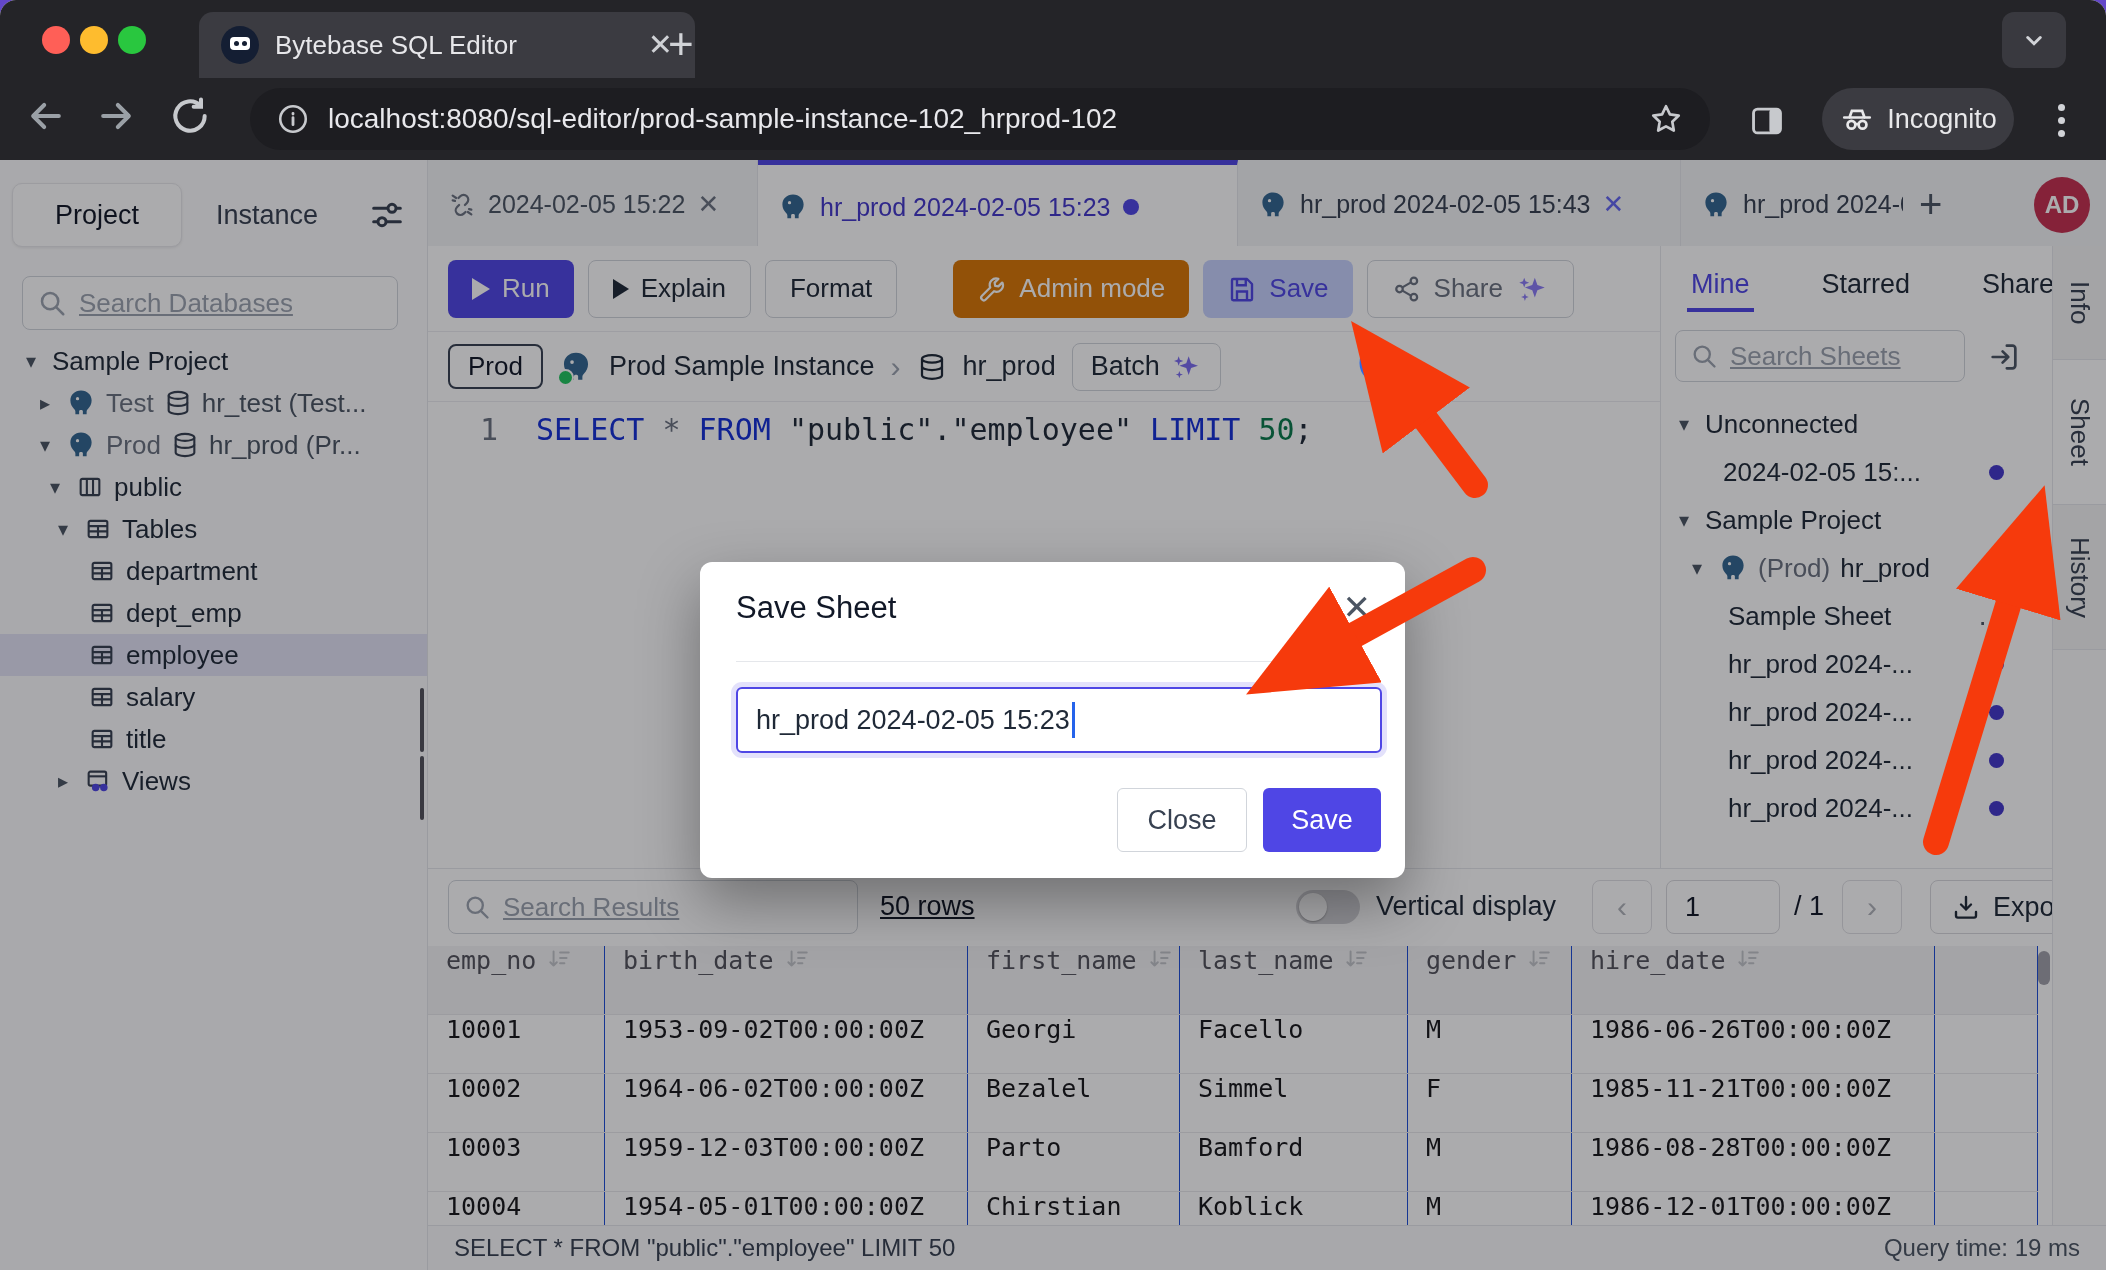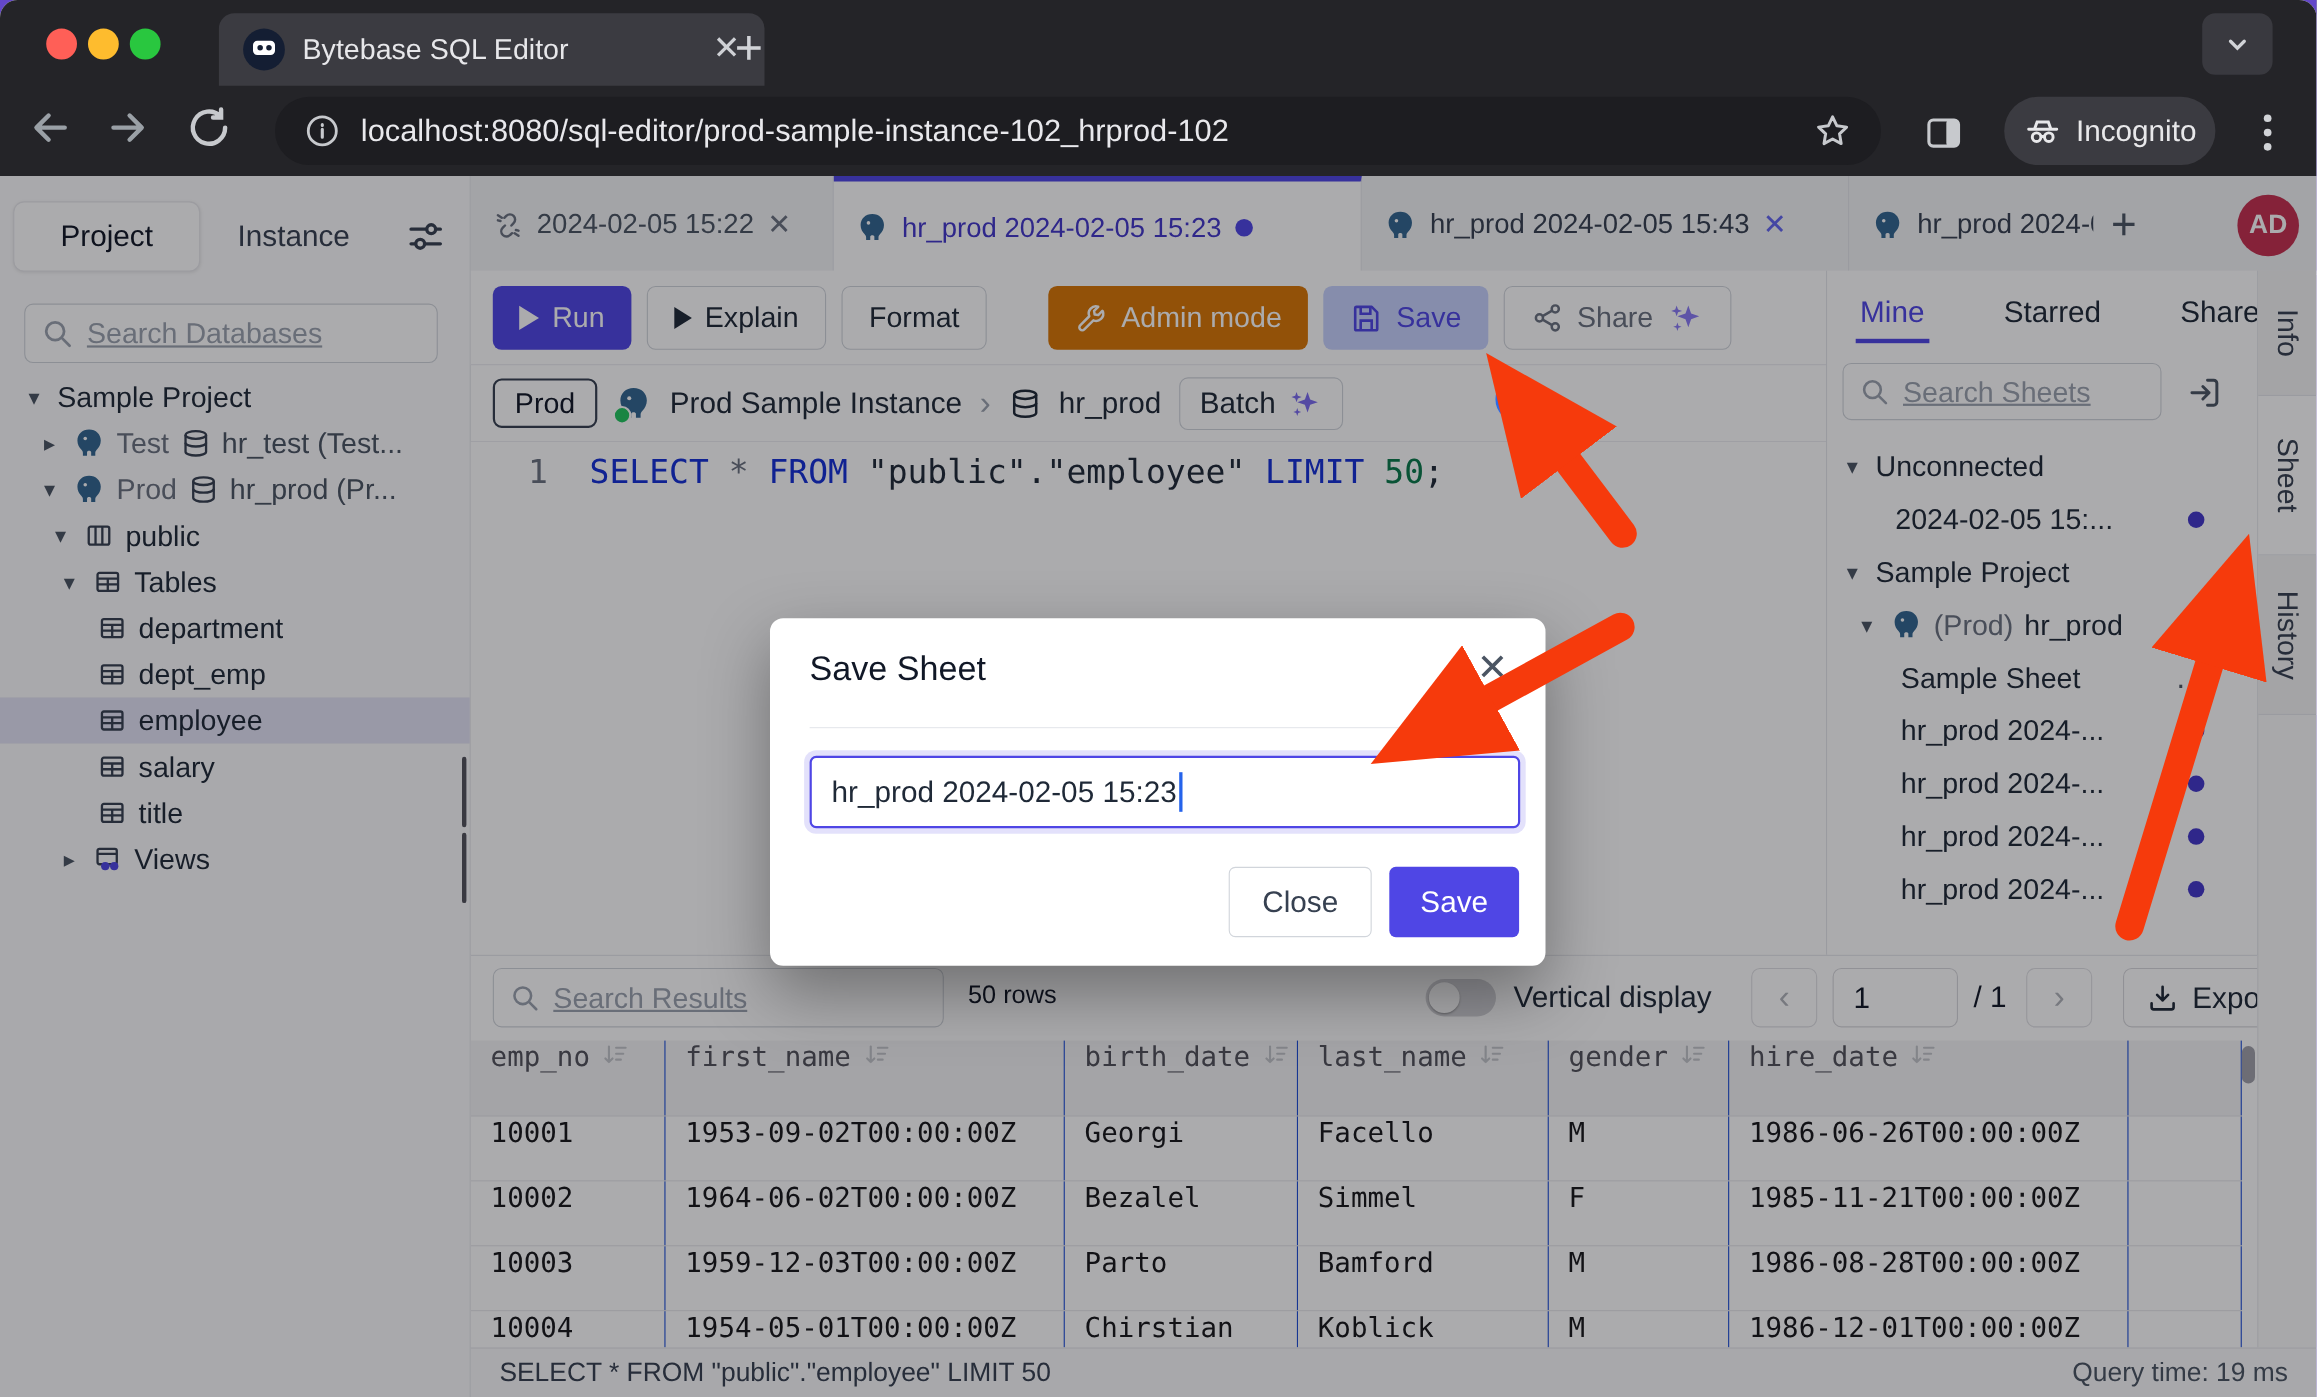--- a/index.html
+++ b/index.html
@@ -115,21 +115,21 @@
   .vtab{writing-mode:vertical-rl;display:flex;align-items:center;justify-content:center;font-size:26px;color:#374151;
         border-bottom:1px solid #e5e7eb;box-sizing:border-box;width:100%;}
   .vt-info{height:114px;background:#f4f4f5;}
   .vt-sheet{height:145px;background:#fff;}
   .vt-hist{height:145px;background:#f4f4f5;}
 
   
   .results{position:absolute;left:428px;top:708px;width:1624px;height:357px;background:#fff;border-top:1px solid #e5e7eb;box-sizing:border-box;overflow:hidden;}
   .res-bar{position:absolute;top:0;left:0;right:0;height:77px;display:flex;align-items:center;}
   .res-search{position:absolute;left:20px;top:11px;width:410px;height:54px;}
-  .rowcount{position:absolute;left:452px;font-size:23px;color:#111827;top:22px;}
+  .rowcount{position:absolute;left:452px;font-size:27px;color:#111827;top:22px;text-decoration:underline;}
   .tgl{position:absolute;left:868px;top:21px;width:64px;height:34px;border-radius:17px;background:#d4d4d8;}
   .tgl i{position:absolute;left:3px;top:3px;width:28px;height:28px;border-radius:50%;background:#fff;box-shadow:0 1px 2px rgba(0,0,0,.3);}
   .tgl-lab{position:absolute;left:948px;top:22px;font-size:27px;color:#1f2937;}
   .pgbtn{position:absolute;top:11px;width:60px;height:54px;border:1px solid #e0e0e4;border-radius:8px;color:#b0b3b9;
          display:flex;align-items:center;justify-content:center;font-size:30px;box-sizing:border-box;}
   .pginput{position:absolute;left:1238px;top:11px;width:114px;height:54px;border:1px solid #d8d8dc;border-radius:8px;
            font-size:27px;color:#111827;display:flex;align-items:center;padding-left:18px;box-sizing:border-box;}
   .pgtotal{position:absolute;left:1366px;top:22px;font-size:27px;color:#111827;}
   .expbtn{position:absolute;left:1502px;top:11px;height:54px;border:1px solid #d8d8dc;border-radius:8px;display:flex;
           align-items:center;gap:12px;padding:0 20px;font-size:27px;color:#1f2937;box-sizing:border-box;}
@@ -602,28 +602,28 @@
       <div class="grid">
         <div class="grow ghead">
           <div>
               <span>emp_no</span>
               <svg width="26" height="26" viewBox="0 0 24 24">
                 <path d="M7 5v13M7 18l-3-3M7 18l3-3" stroke="#c3c5ca" stroke-width="1.8" fill="none" stroke-linecap="round" stroke-linejoin="round"></path>
                 <path d="M13 6h8M13 11h6M13 16h4" stroke="#c3c5ca" stroke-width="1.8" stroke-linecap="round"></path>
               </svg>
             </div>
           <div>
-              <span>first_name</span>
+              <span>birth_date</span>
               <svg width="26" height="26" viewBox="0 0 24 24">
                 <path d="M7 5v13M7 18l-3-3M7 18l3-3" stroke="#c3c5ca" stroke-width="1.8" fill="none" stroke-linecap="round" stroke-linejoin="round"></path>
                 <path d="M13 6h8M13 11h6M13 16h4" stroke="#c3c5ca" stroke-width="1.8" stroke-linecap="round"></path>
               </svg>
             </div>
           <div>
-              <span>birth_date</span>
+              <span>first_name</span>
               <svg width="26" height="26" viewBox="0 0 24 24">
                 <path d="M7 5v13M7 18l-3-3M7 18l3-3" stroke="#c3c5ca" stroke-width="1.8" fill="none" stroke-linecap="round" stroke-linejoin="round"></path>
                 <path d="M13 6h8M13 11h6M13 16h4" stroke="#c3c5ca" stroke-width="1.8" stroke-linecap="round"></path>
               </svg>
             </div>
           <div>
               <span>last_name</span>
               <svg width="26" height="26" viewBox="0 0 24 24">
                 <path d="M7 5v13M7 18l-3-3M7 18l3-3" stroke="#c3c5ca" stroke-width="1.8" fill="none" stroke-linecap="round" stroke-linejoin="round"></path>
                 <path d="M13 6h8M13 11h6M13 16h4" stroke="#c3c5ca" stroke-width="1.8" stroke-linecap="round"></path>

